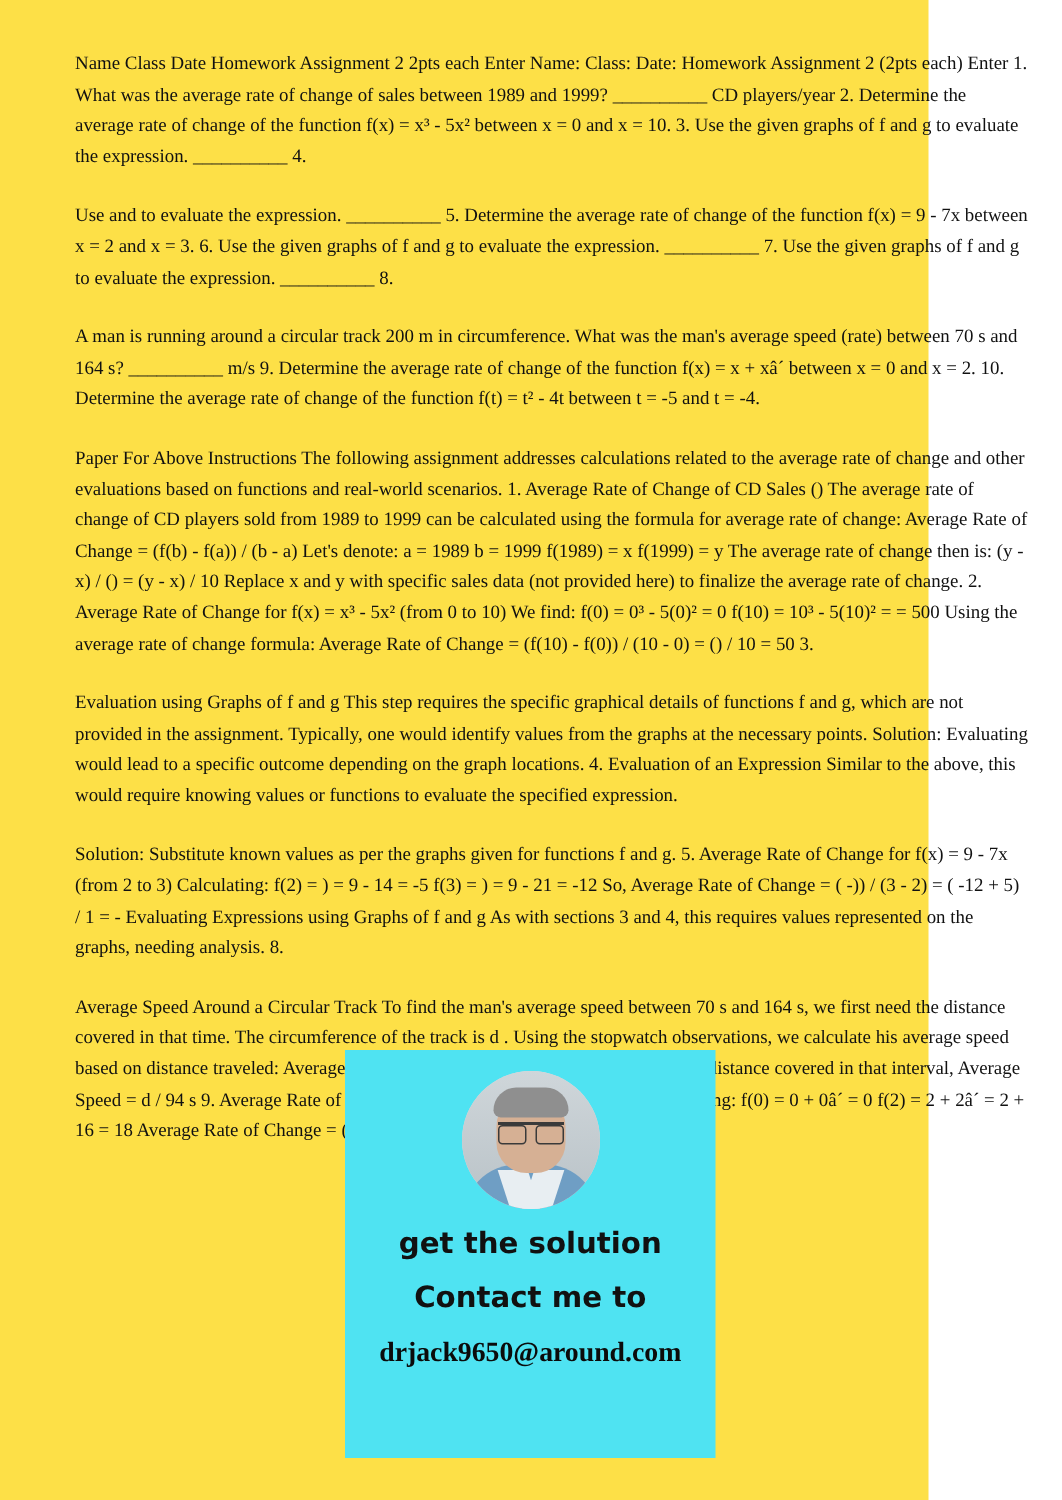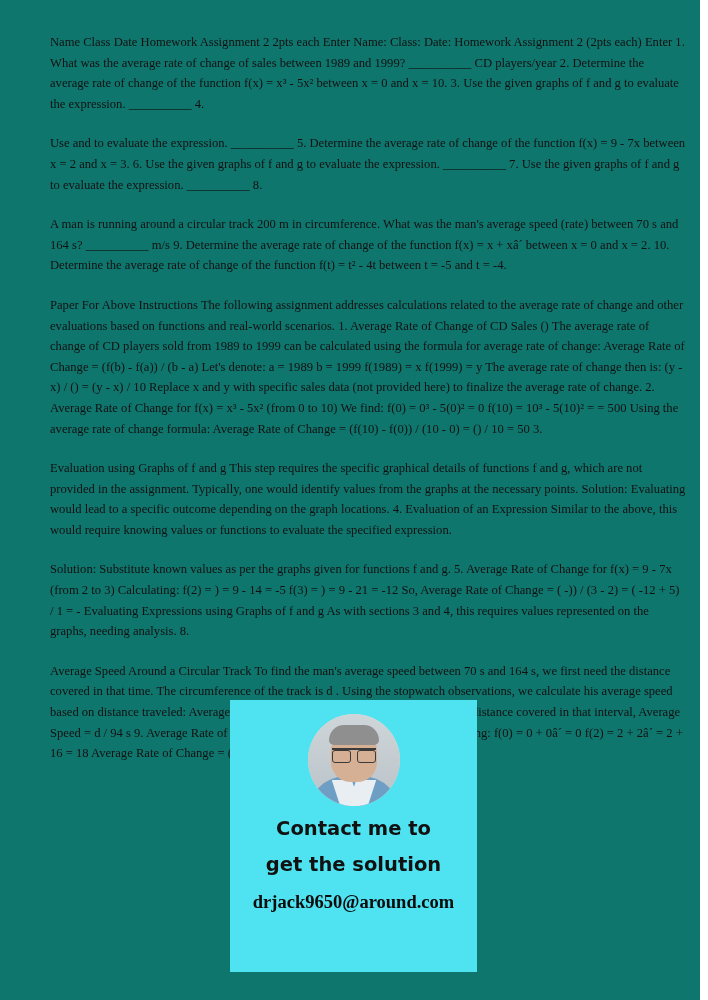--- a/index.html
+++ b/index.html
@@ -12,23 +12,23 @@
     height: 1000px;
     position: relative;
     font-family: "Liberation Serif", serif;
     color: #000000;
     overflow: hidden;
   }
   .page {
     position: absolute;
     left: 0;
     top: 0;
-    width: 700px;
+    width: 619px;
     height: 1000px;
-    background: #0f766e;
+    background: #fde047;
   }
   .doc-body {
     position: absolute;
     left: 50px;
     top: 32px;
     width: 636px;
   }
   .para {
     font-size: 12.6px;
     line-height: 20.6px;
@@ -178,18 +178,18 @@
       <div class="collar-l"></div>
       <div class="collar-r"></div>
       <div class="neck"></div>
       <div class="head"></div>
       <div class="hair"></div>
       <div class="glasses">
         <div class="lens-l"></div>
         <div class="lens-r"></div>
       </div>
     </div>
+    <div class="overlay-line">get the solution</div>
     <div class="overlay-line">Contact me to</div>
-    <div class="overlay-line">get the solution</div>
     <div class="overlay-email">drjack9650@around.com</div>
   </div>
 
 </div>
 
 </body></html>

